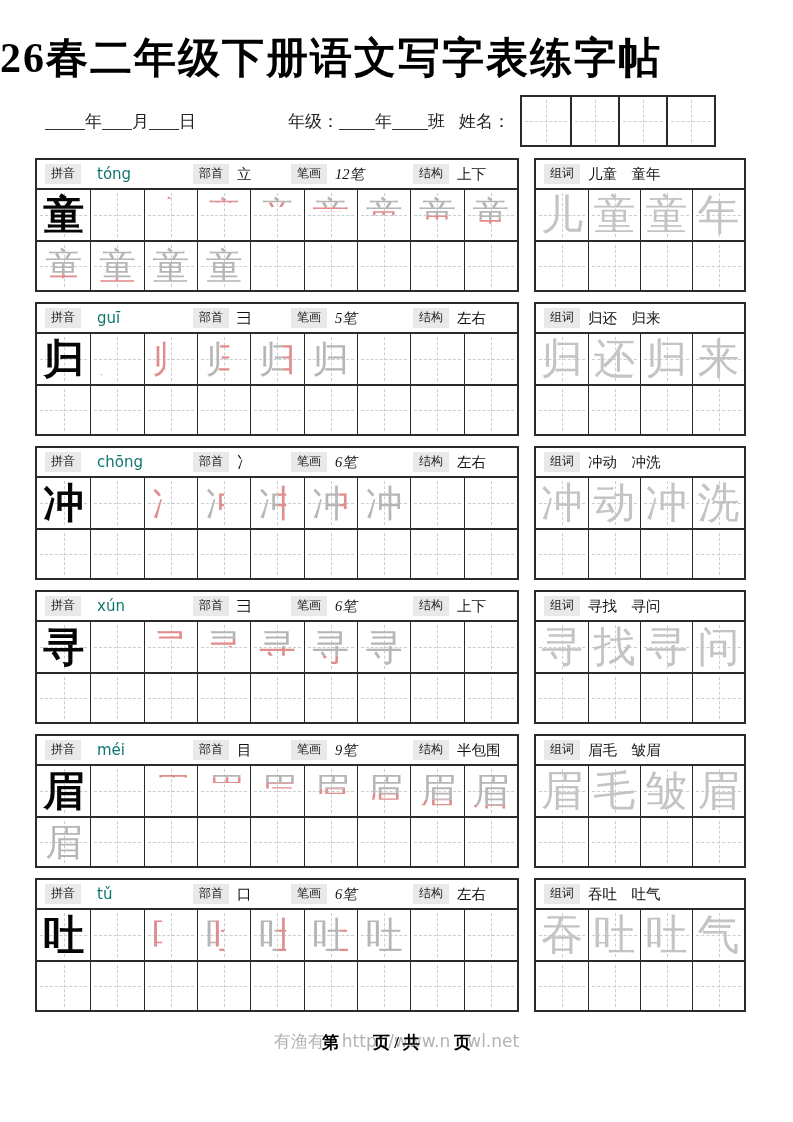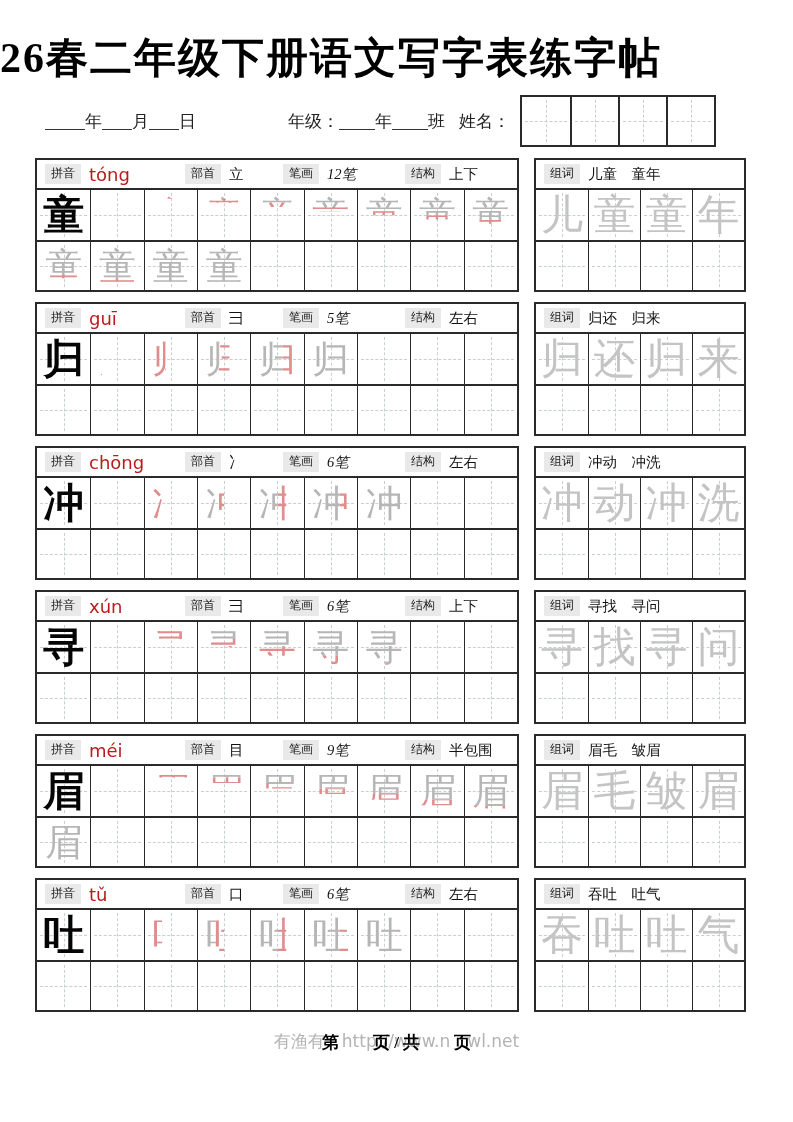--- a/index.html
+++ b/index.html
@@ -53,22 +53,22 @@
     height: 30px; display: flex; align-items: center;
     border-bottom: 2px solid var(--line); padding: 0 8px;
     font-size: 14px; white-space: nowrap;
   }
   .pill {
     background: var(--pillbg); border-radius: 0; padding: 1px 6px 2px;
     font-size: 12px; color: #222; flex: none;
   }
   .hval { margin-left: 8px; font-size: 14.5px; color: #111; }
   .pinyin-val {
-    font-family: "DejaVu Sans", sans-serif; font-size: 18px; font-weight: 500;
-    margin-left: 8px; width: 96px; flex: none; color: #b91c1c;
+    font-family: "DejaVu Sans", sans-serif; font-size: 15px; font-weight: 500;
+    margin-left: 16px; width: 96px; flex: none; color: #0f766e;
   }
   .w-radical { width: 44px; flex: none; margin-right: 10px; }
   .w-strokes { width: 64px; flex: none; margin-right: 14px; font-style: italic; }
 
   .grid { display: grid; }
   .left-grid  { grid-template-columns: repeat(9, 1fr); }
   .right-grid { grid-template-columns: repeat(4, 1fr); }
   .gcell {
     position: relative; height: 50px;
     border-left: 1.5px solid var(--line);

